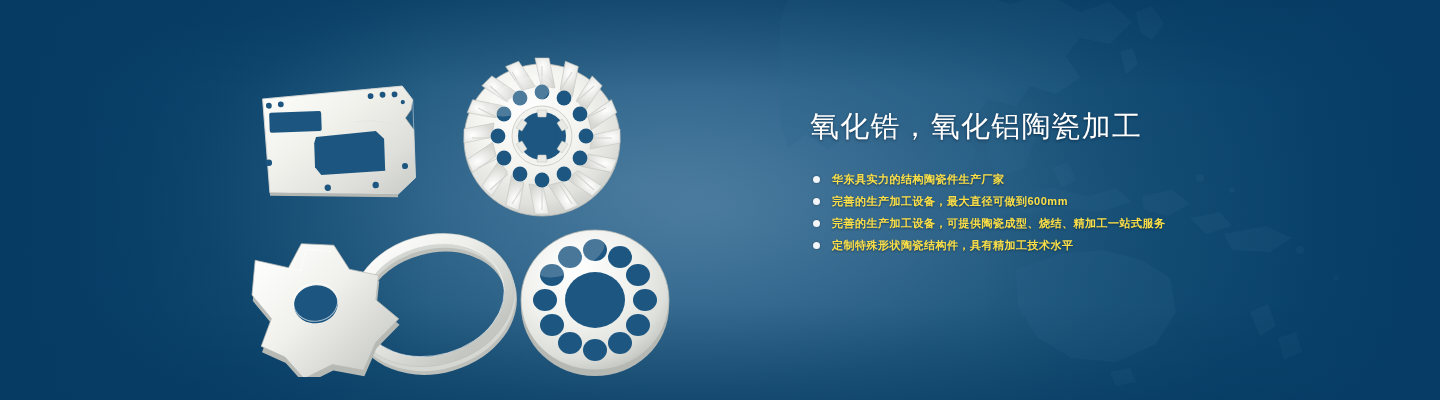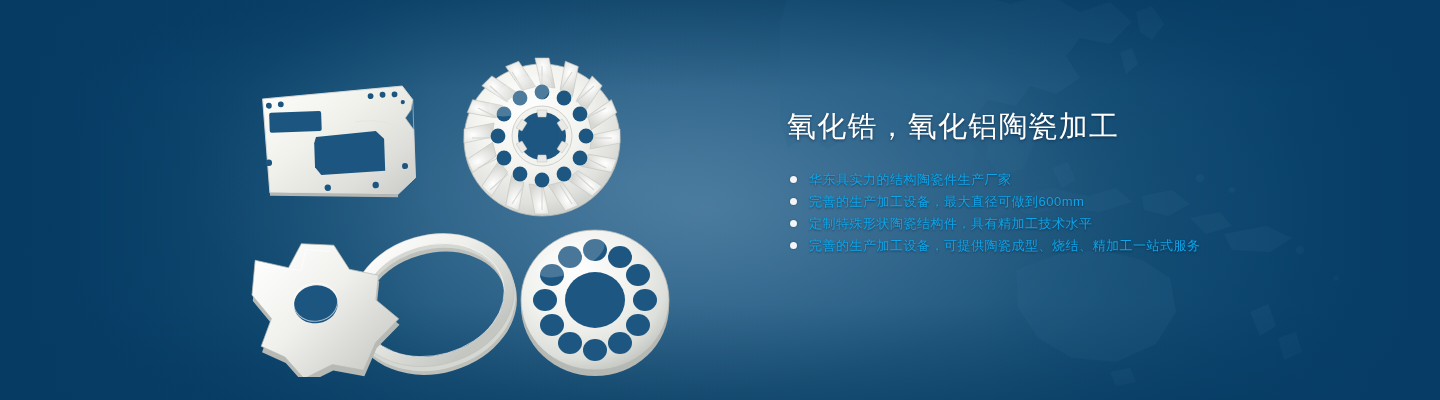--- a/index.html
+++ b/index.html
@@ -41,21 +41,21 @@
     pointer-events:none;
   }
 
   
   .photos { position:absolute; left:0; top:0; width:720px; height:400px; }
   .photos svg { position:absolute; }
 
   
   .text-col {
     position:absolute;
-    left:787px; top:108px;
+    left:810px; top:108px;
     width:620px;
   }
   .headline {
     color:#ffffff;
     font-size:29px;
     letter-spacing:1.2px;
     line-height:1.25;
     font-weight:400;
     text-shadow:0 1px 3px rgba(0,20,40,0.55);
     white-space:nowrap;
@@ -73,26 +73,27 @@
   .bullet-dot {
     width:7px; height:7px;
     border-radius:50%;
     background:#f2f6f9;
     flex:0 0 auto;
     margin-right:12px;
     margin-left:3px;
     box-shadow:0 0 2px rgba(0,0,0,0.35);
   }
   .bullet-text {
-    color:#0ea5e9;
-    font-size:13px;
+    color:#fde047;
+    font-size:11px;
     letter-spacing:0.5px;
     line-height:21px;
     white-space:nowrap;
     text-shadow:0 1px 2px rgba(0,20,40,0.5);
+    font-weight:bold;
   }
 </style>
 </head>
 <body>
 
 <div id="banner">
 
   <div class="bg-base"></div>
 
   <svg class="bg-map" viewBox="0 0 700 430">
@@ -377,22 +378,22 @@
       <li class="bullet-row">
         <span class="bullet-dot"></span>
         <span class="bullet-text">华东具实力的结构陶瓷件生产厂家</span>
       </li>
       <li class="bullet-row">
         <span class="bullet-dot"></span>
         <span class="bullet-text">完善的生产加工设备，最大直径可做到600mm</span>
       </li>
       <li class="bullet-row">
         <span class="bullet-dot"></span>
-        <span class="bullet-text">定制特殊形状陶瓷结构件，具有精加工技术水平</span>
+        <span class="bullet-text">完善的生产加工设备，可提供陶瓷成型、烧结、精加工一站式服务</span>
       </li>
       <li class="bullet-row">
         <span class="bullet-dot"></span>
-        <span class="bullet-text">完善的生产加工设备，可提供陶瓷成型、烧结、精加工一站式服务</span>
+        <span class="bullet-text">定制特殊形状陶瓷结构件，具有精加工技术水平</span>
       </li>
     </ul>
   </div>
 
 </div>
 
 </body></html>

